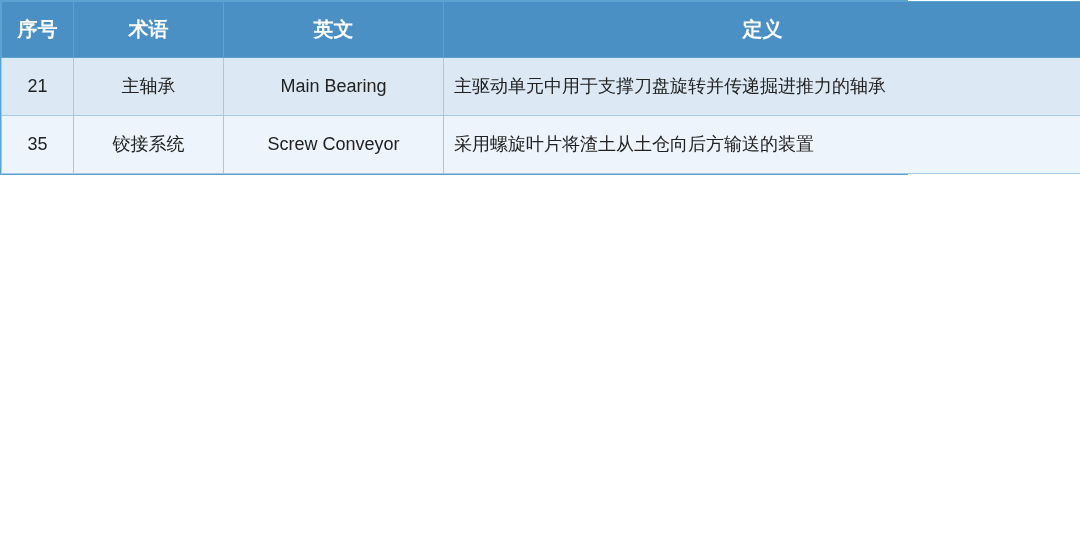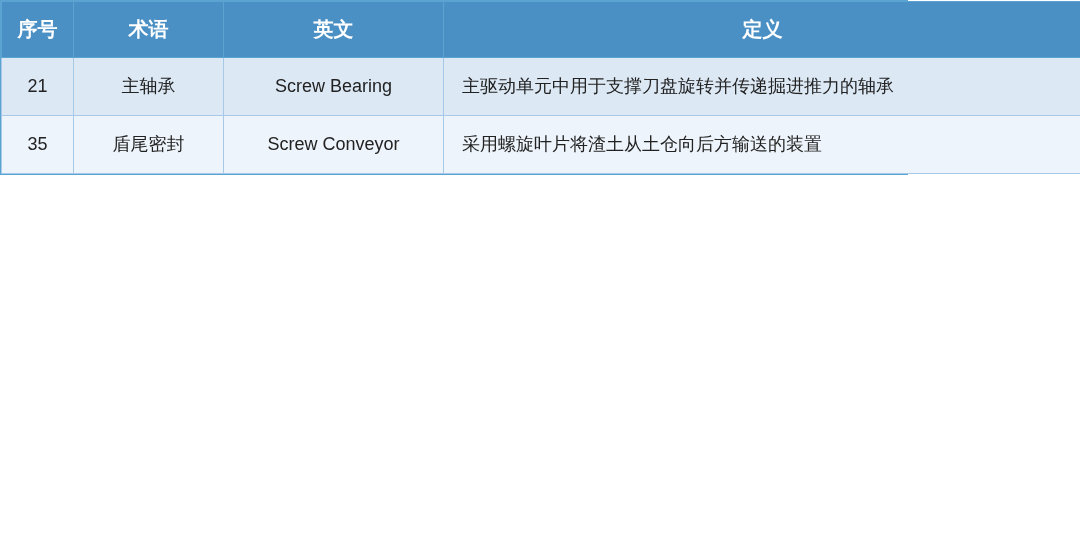--- a/index.html
+++ b/index.html
@@ -45,21 +45,21 @@
     }
 
     tbody tr:nth-child(even) {
       background-color: #eef4fb;
     }
 
     tbody td {
       text-align: center;
       font-size: 18px;
       color: #222222;
-      padding: 14px 18px;
+      padding: 14px 10px;
       border: 1px solid #a8c8e8;
       vertical-align: middle;
       line-height: 1.6;
     }
 
     td.def-cell {
       text-align: left;
     }
 
     col.col-num { width: 72px; }
@@ -83,24 +83,24 @@
         <th>序号</th>
         <th>术语</th>
         <th>英文</th>
         <th>定义</th>
       </tr>
     </thead>
     <tbody id="table-body">
     <tr>
           <td>21</td>
           <td>主轴承</td>
-          <td>Screw Bearing</td>
+          <td>Main Bearing</td>
           <td class="def-cell">主驱动单元中用于支撑刀盘旋转并传递掘进推力的轴承</td>
         </tr>
         <tr>
           <td>35</td>
-          <td>盾尾密封</td>
+          <td>铰接系统</td>
           <td>Screw Conveyor</td>
           <td class="def-cell">采用螺旋叶片将渣土从土仓向后方输送的装置</td>
         </tr>
       </tbody>
   </table>
 </div>
 
 </body></html>

